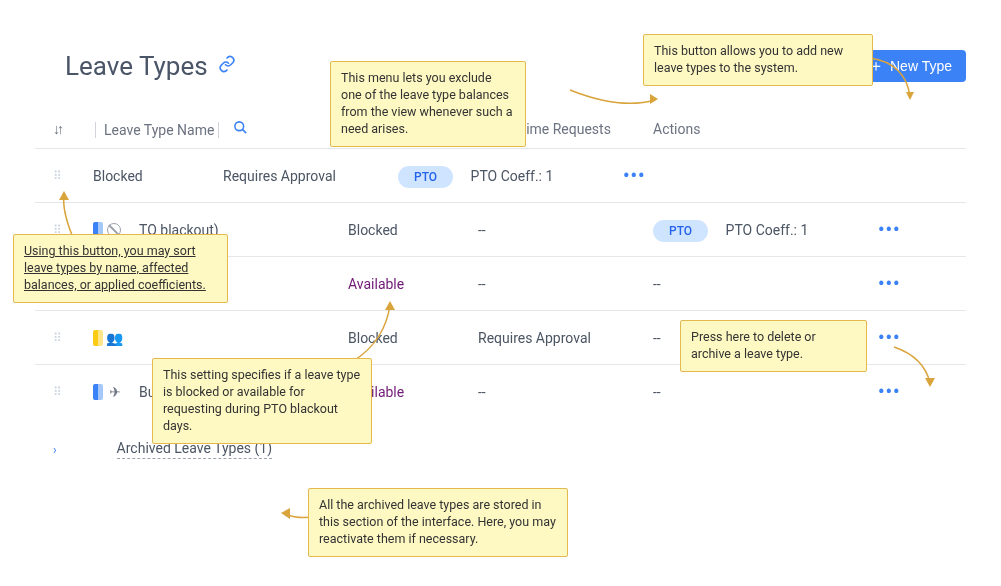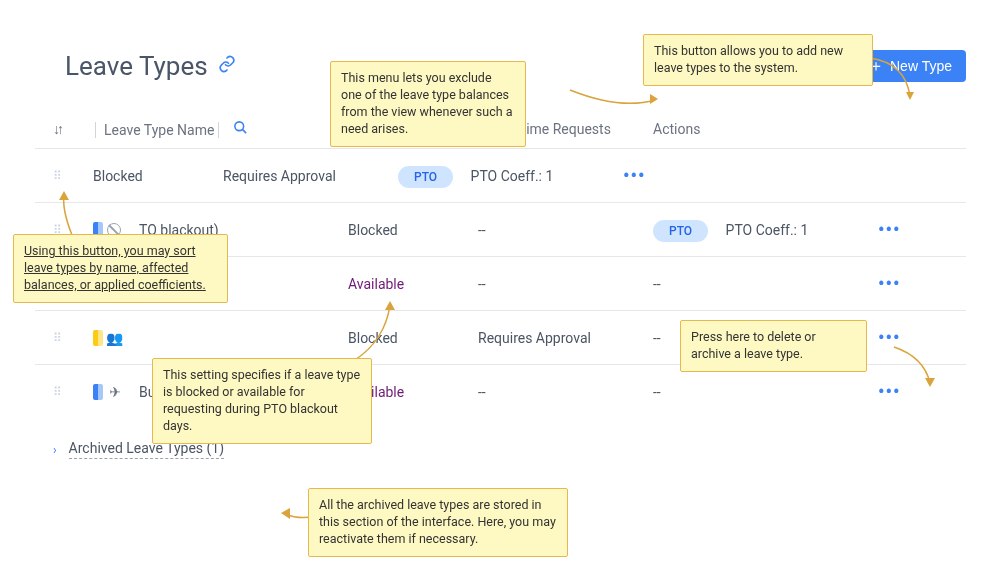--- a/index.html
+++ b/index.html
@@ -127,21 +127,21 @@
   }
   .archived-row {
     padding: 22px 18px 10px 18px;
     display: flex;
     align-items: center;
     gap: 12px;
     font-size: 14px;
     color: #4b5563;
   }
   .arch-caret { color: #3b82f6; cursor: pointer; font-size: 12px;}
-  .arch-label { border-bottom: 1px dashed #9ca3af; padding-bottom: 2px; cursor: pointer;}
+  .arch-label { border-bottom: 1px dashed #9ca3af; padding-bottom: 2px; cursor: pointer; margin-left: 48px;}
 
   .callout {
     position: absolute;
     background: #fef9c3;
     color: #333;
     font-size: 12.5px;
     line-height: 1.35;
     padding: 8px 10px;
     border: 1px solid #e6b94f;
     border-radius: 2px;

